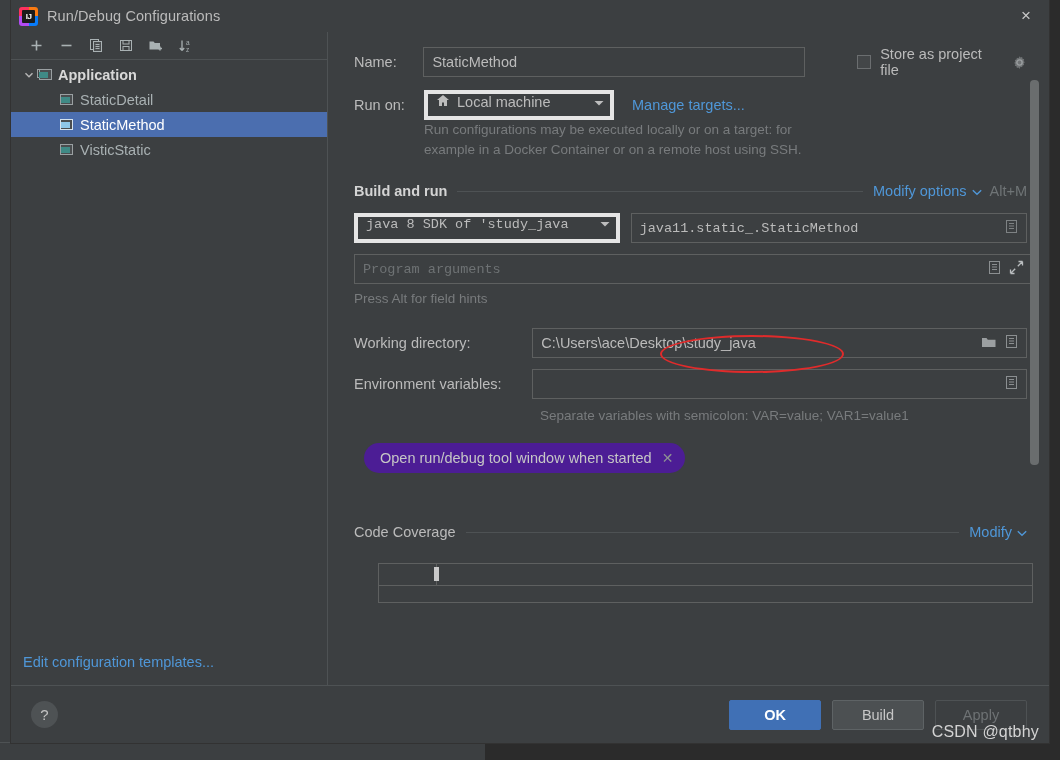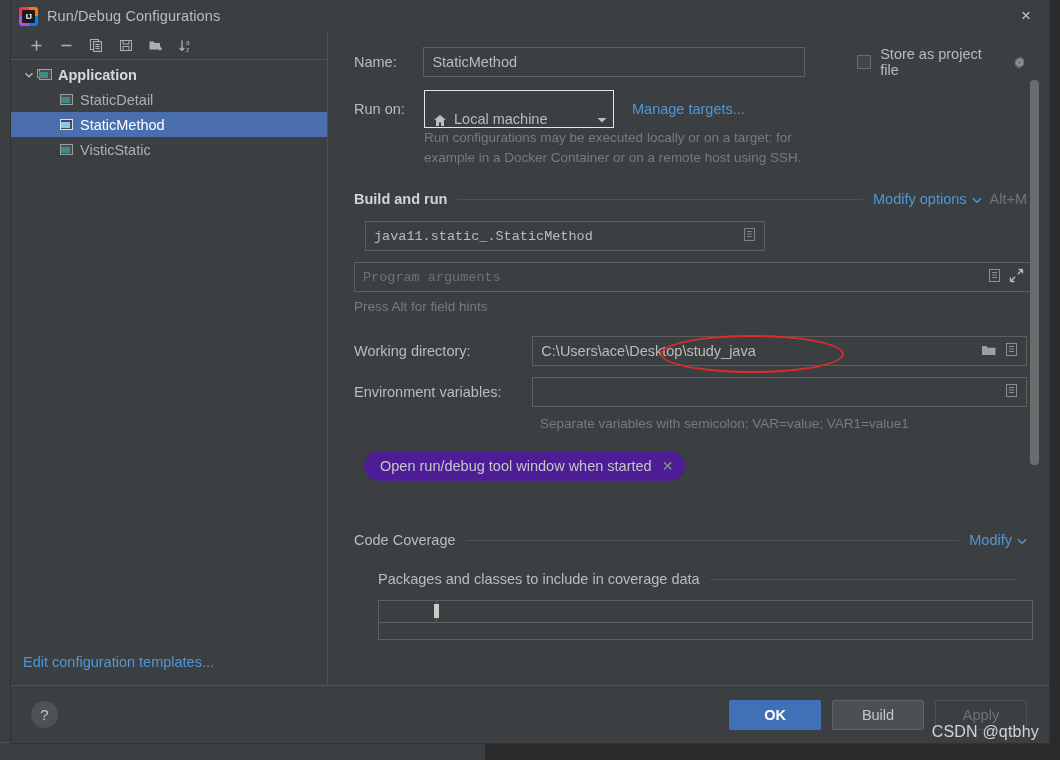--- a/index.html
+++ b/index.html
@@ -101,22 +101,22 @@
   .field {
     background: #3c3f41; border: 1px solid #5e6060; color: #bbbbbb;
     font-size: 14.5px; height: 30px; display: flex; align-items: center;
     padding: 0 8px; position: relative;
   }
   .field.mono { font-family: "Liberation Mono", monospace; font-size: 13.5px; }
   .field .ph { color: #6e7274; }
   .field-icons { margin-left: auto; display:flex; align-items:center; gap:8px; }
 
   .combo {
-    background: #3c3f41; border: 1px solid #e5e5e5; color: #bbbbbb; font-size: 14.5px;
-    height: 38px; display: flex; align-items: flex-end; padding: 0 6px 0 8px; cursor: pointer;
+    background: #3c3f41; border: 4px solid #e5e5e5; color: #bbbbbb; font-size: 14.5px;
+    height: 30px; display: flex; align-items: flex-start; padding: 0 6px 0 8px; cursor: pointer;
   }
   .combo .arrow { margin-left: auto; padding-left: 8px; }
 
   .hint { color: #787b7d; font-size: 13.5px; }
 
   .sec-head { display: flex; align-items: center; }
   .sec-title { font-size: 14.5px; font-weight: bold; color: #d4d4d4; }
   .sec-title.normal { font-weight: normal; color:#bbbbbb; }
   .sec-line { flex:1 1 auto; height:1px; background:#4e5254; margin: 0 10px; }
   .sec-right { color:#4f97d8; font-size:14.5px; cursor:pointer; white-space:nowrap; }
@@ -335,20 +335,28 @@
             <span class="sec-right">Modify options</span>
             <span style="color:#4f97d8;margin-left:5px;">
               <svg width="10" height="7" viewBox="0 0 10 7">
                   <path d="M0.8 1.2l4.2 4 4.2-4" stroke="#4f97d8" stroke-width="1.4" fill="none"></path>
                 </svg>
             </span>
             <span class="sec-shortcut">Alt+M</span>
           </div>
 
           <div class="row" style="margin-bottom:11px;">
+            <div class="combo mono" style="width:268px; font-family:'Liberation Mono',monospace; font-size:13.5px;">
+              <span>java 8 SDK of 'study_java</span>
+              <span class="arrow">
+                <svg width="10" height="7" viewBox="0 0 10 7">
+                    <path d="M0.5 1l4.5 4.5L9.5 1z" fill="#bdbdbd"></path>
+                  </svg>
+              </span>
+            </div>
             <div class="field mono" style="width:400px; margin-left:11px;">
               <span>java11.static_.StaticMethod</span>
               <span class="field-icons">
                 <span>
                   <svg width="13" height="15" viewBox="0 0 13 15">
                       <rect x="1.5" y="1.5" width="10" height="12" stroke="#7e8284" fill="none"></rect>
                       <path d="M4 4.5h5M4 7h5M4 9.5h5" stroke="#7e8284" stroke-width="1.2"></path>
                     </svg>
                 </span>
               </span>
@@ -423,24 +431,20 @@
             <span class="sec-title normal">Code Coverage</span>
             <span class="sec-line"></span>
             <span class="sec-right">Modify</span>
             <span style="margin-left:5px;">
               <svg width="10" height="7" viewBox="0 0 10 7">
                   <path d="M0.8 1.2l4.2 4 4.2-4" stroke="#4f97d8" stroke-width="1.4" fill="none"></path>
                 </svg>
             </span>
           </div>
 
-          <div class="sec-head" style="margin-left:24px; margin-bottom:13px;">
-            <span class="sec-title normal">Packages and classes to include in coverage data</span>
-            <span class="sec-line"></span>
-          </div>
 
           <div class="cov-table" style="margin-left:24px; width:655px;">
             <div class="hdr">
                 <div class="c1"></div>
                 <div class="c2"></div>
               </div>
             <div class="cov-grip"></div>
           </div>
 
           <div class="vscroll">

